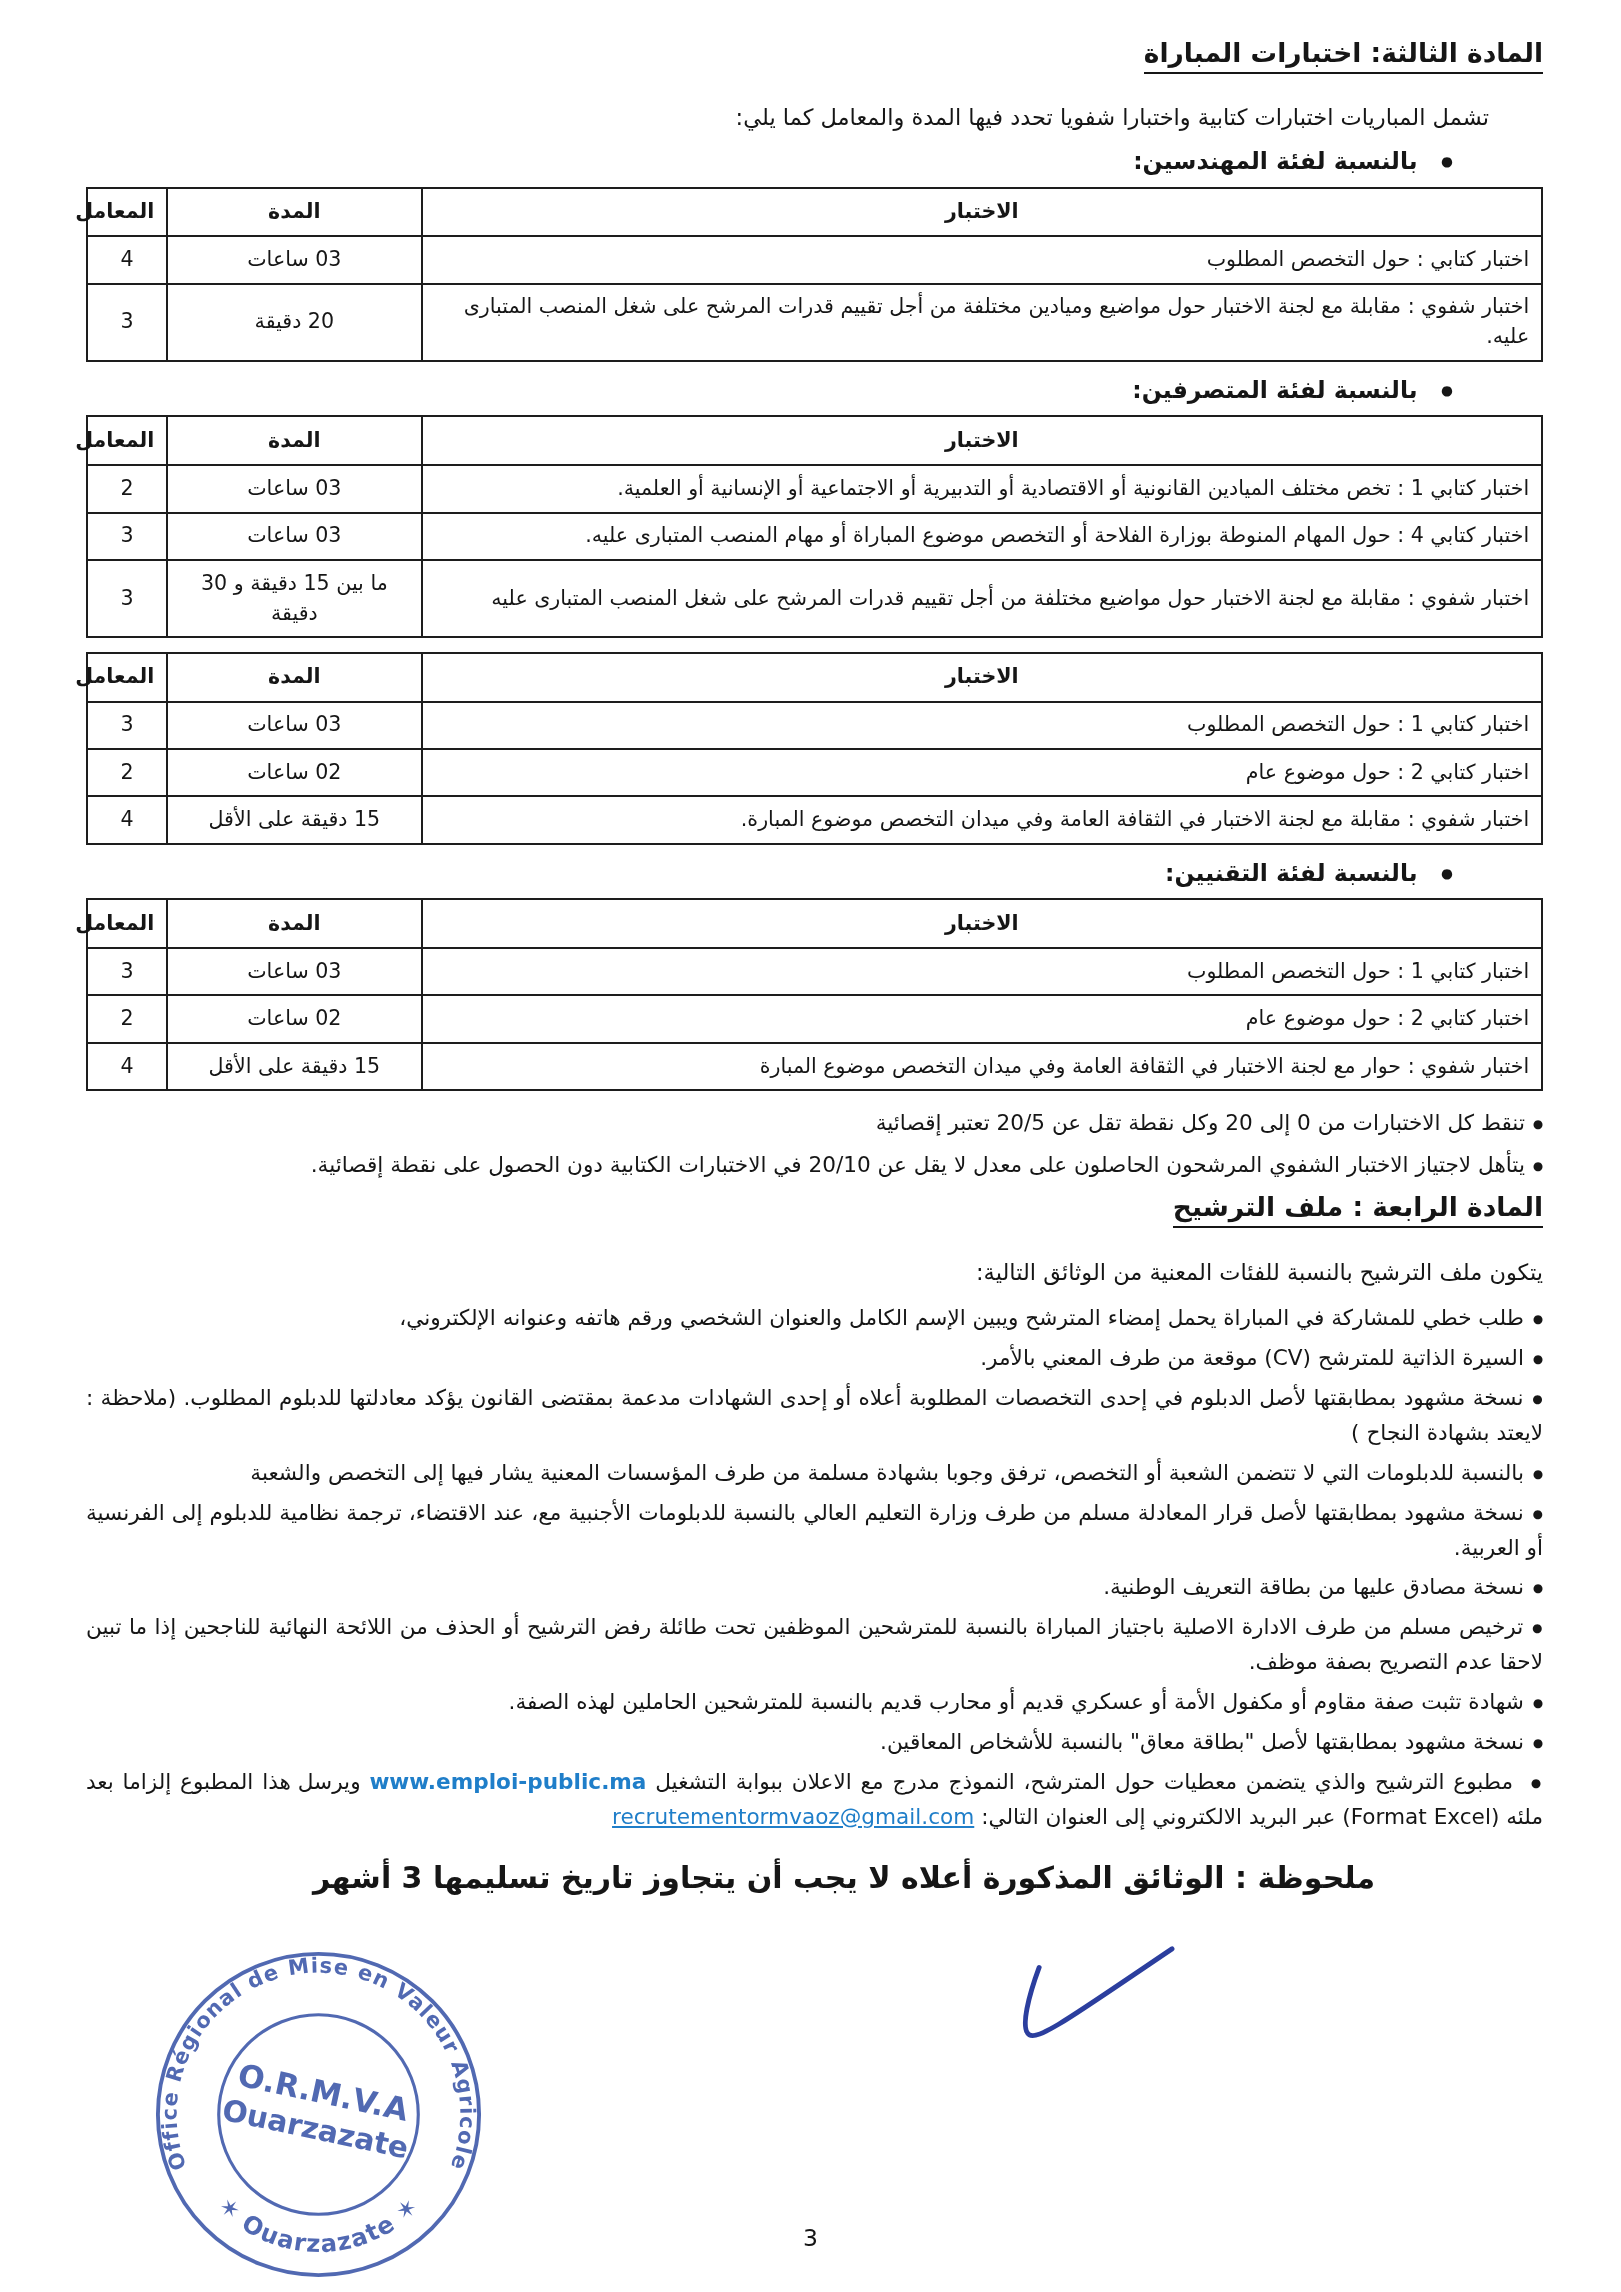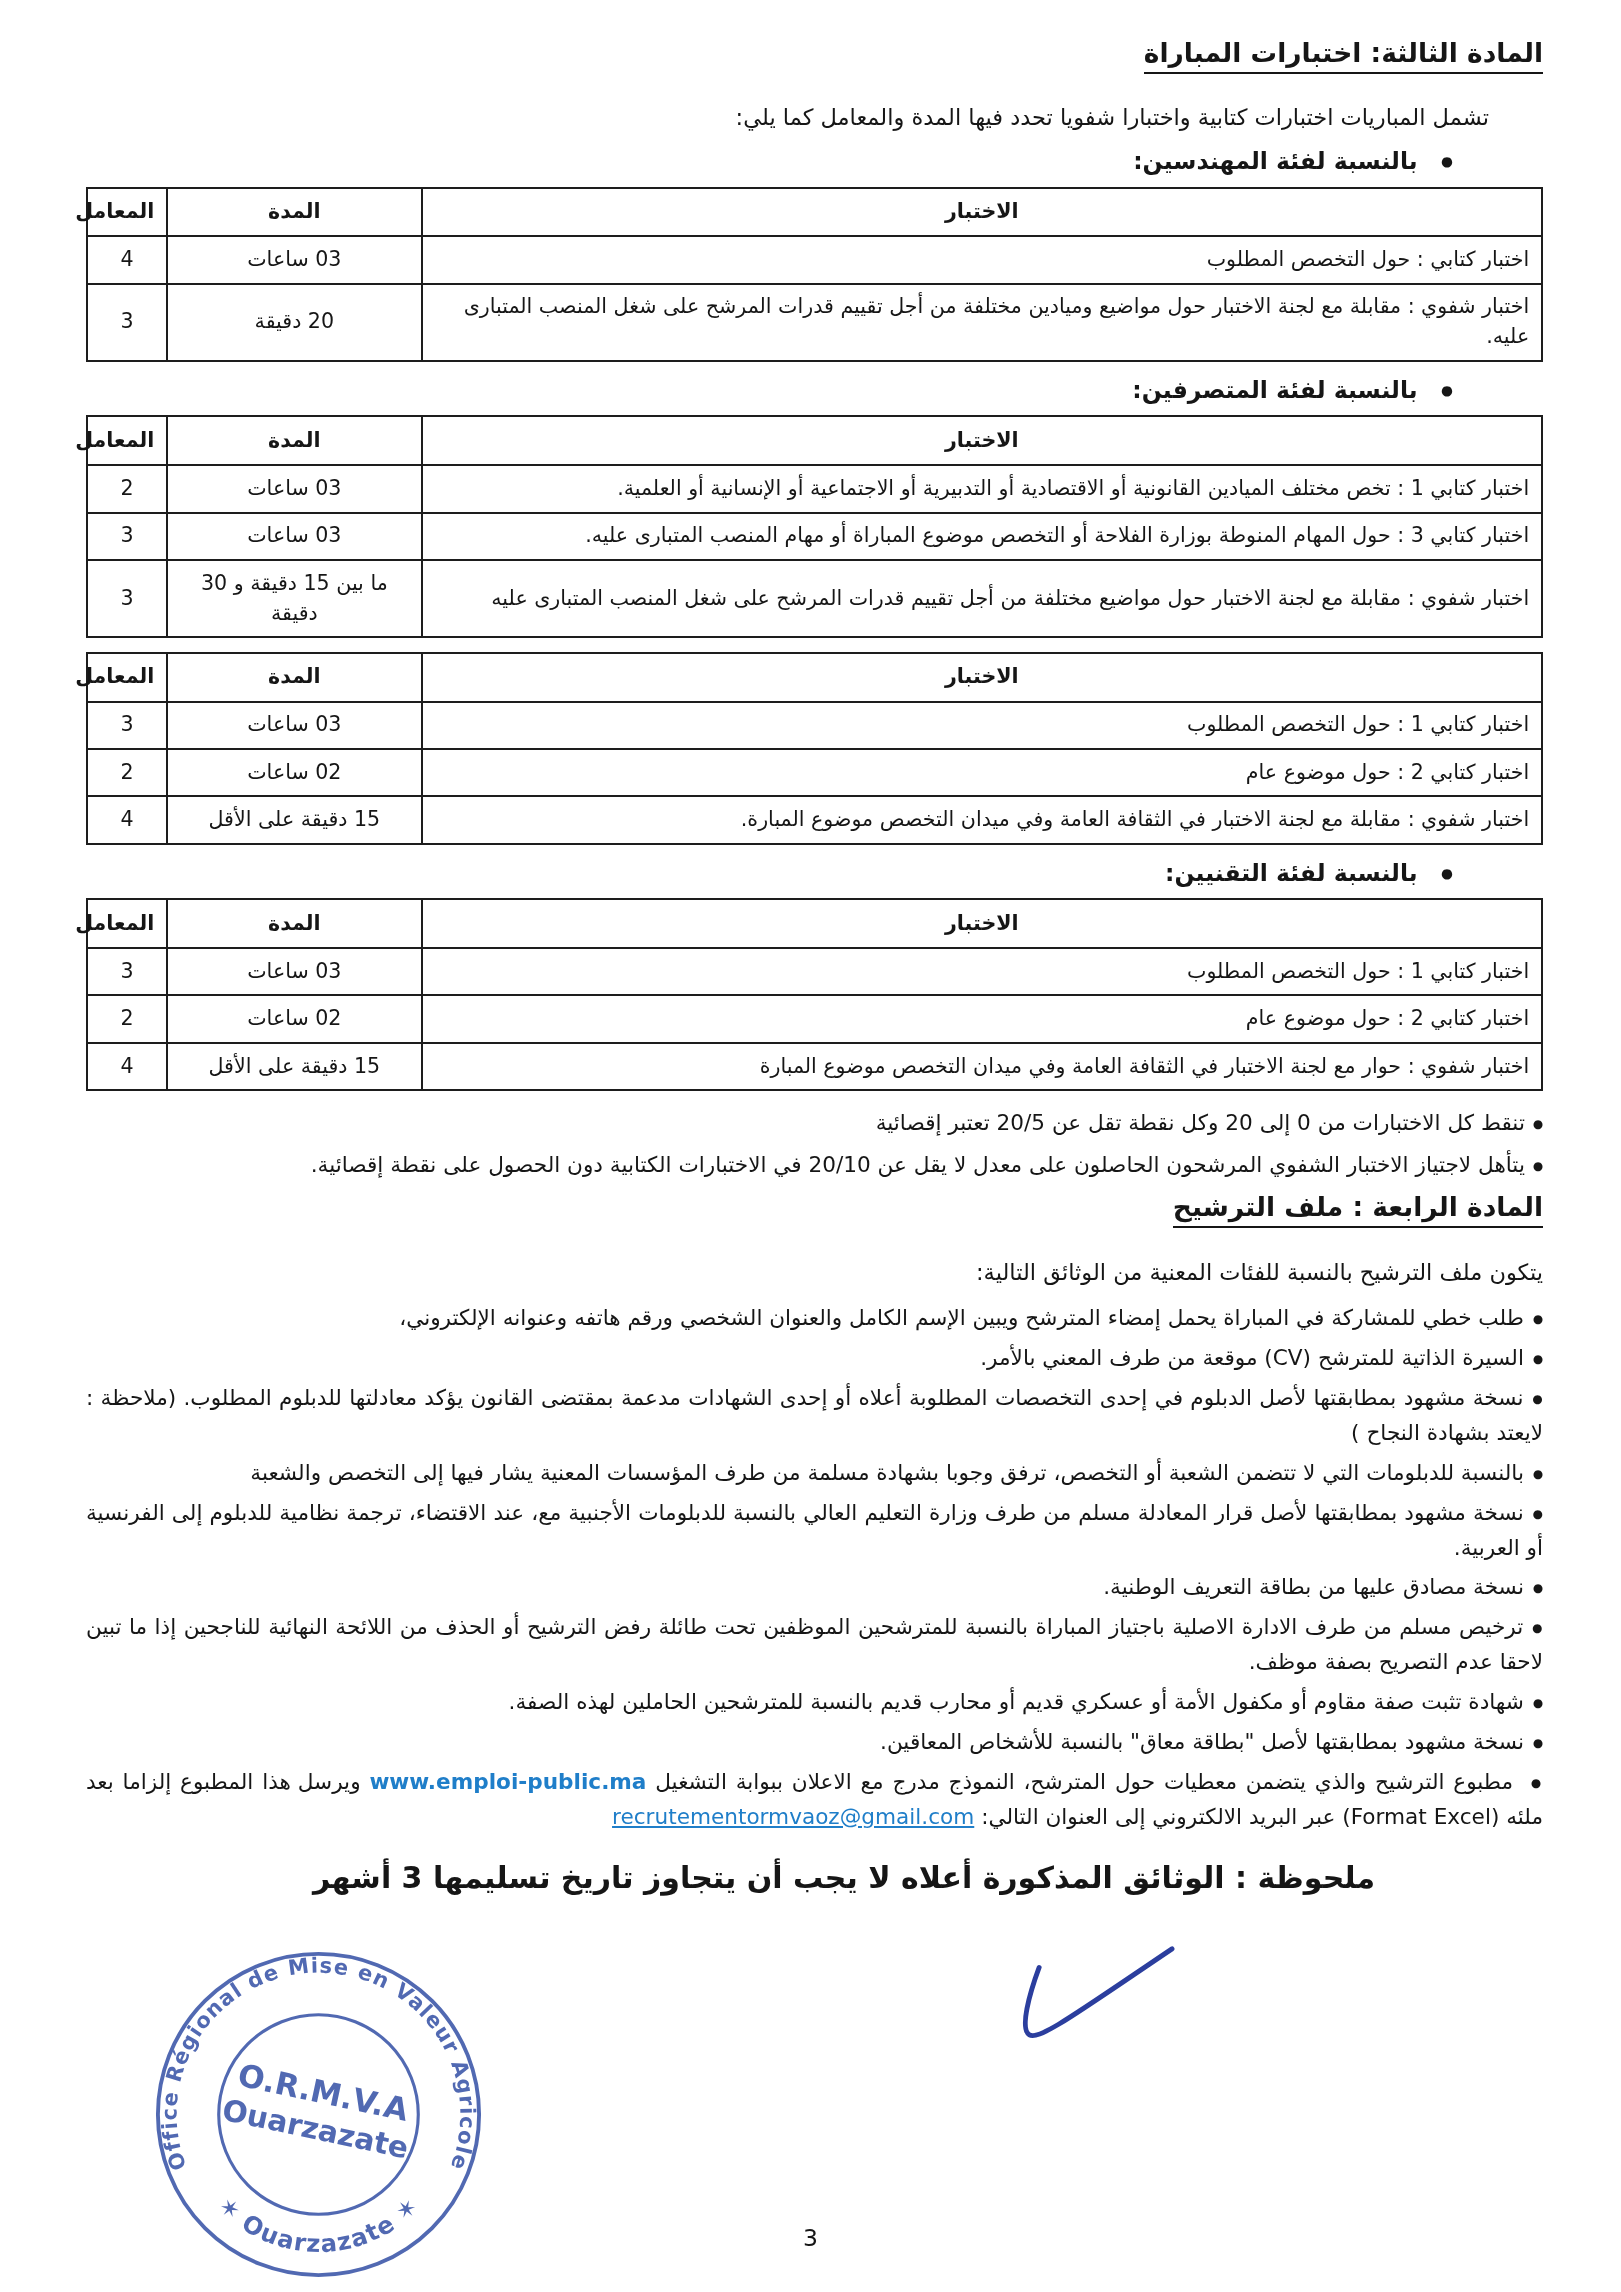--- a/index.html
+++ b/index.html
@@ -86,21 +86,21 @@
         <th>المعامل</th>
       </tr>
     </thead>
     <tbody>
       <tr>
         <td class="exam">اختبار كتابي 1 : تخص مختلف الميادين القانونية أو الاقتصادية أو التدبيرية أو الاجتماعية أو الإنسانية أو العلمية.</td>
         <td class="dur">03 ساعات</td>
         <td class="coef">2</td>
       </tr>
       <tr>
-        <td class="exam">اختبار كتابي 3 : حول المهام المنوطة بوزارة الفلاحة أو التخصص موضوع المباراة أو مهام المنصب المتبارى عليه.</td>
+        <td class="exam">اختبار كتابي 4 : حول المهام المنوطة بوزارة الفلاحة أو التخصص موضوع المباراة أو مهام المنصب المتبارى عليه.</td>
         <td class="dur">03 ساعات</td>
         <td class="coef">3</td>
       </tr>
       <tr>
         <td class="exam">اختبار شفوي  : مقابلة مع لجنة الاختبار حول مواضيع مختلفة من أجل تقييم قدرات المرشح على شغل المنصب المتبارى عليه</td>
         <td class="dur">ما بين 15 دقيقة و 30 دقيقة</td>
         <td class="coef">3</td>
       </tr>
     </tbody>
   </table>

